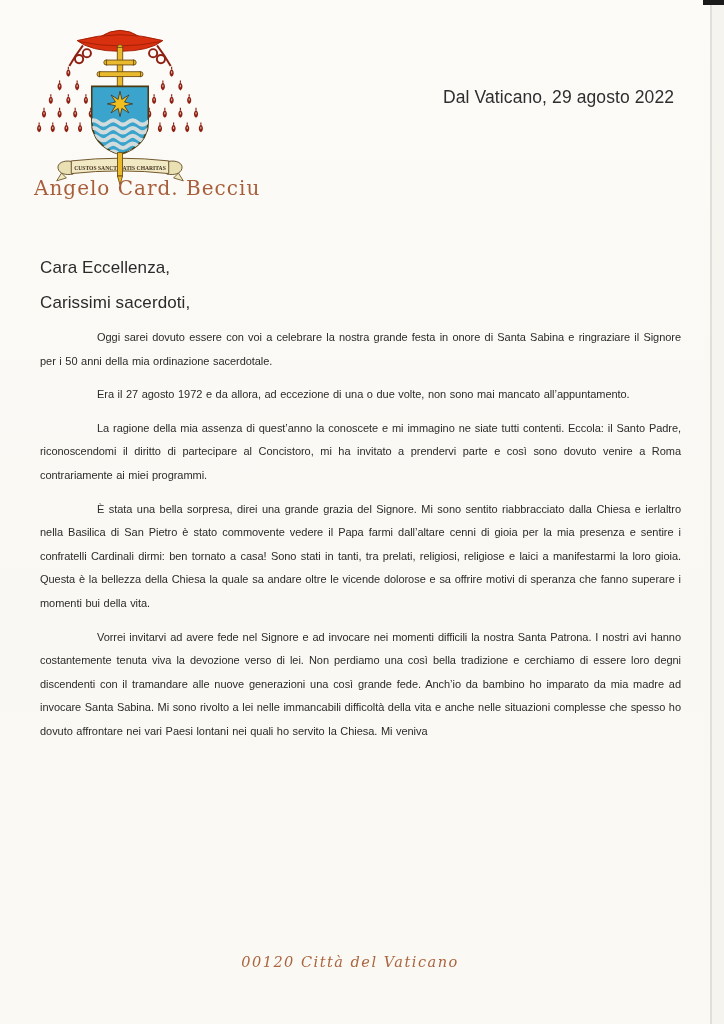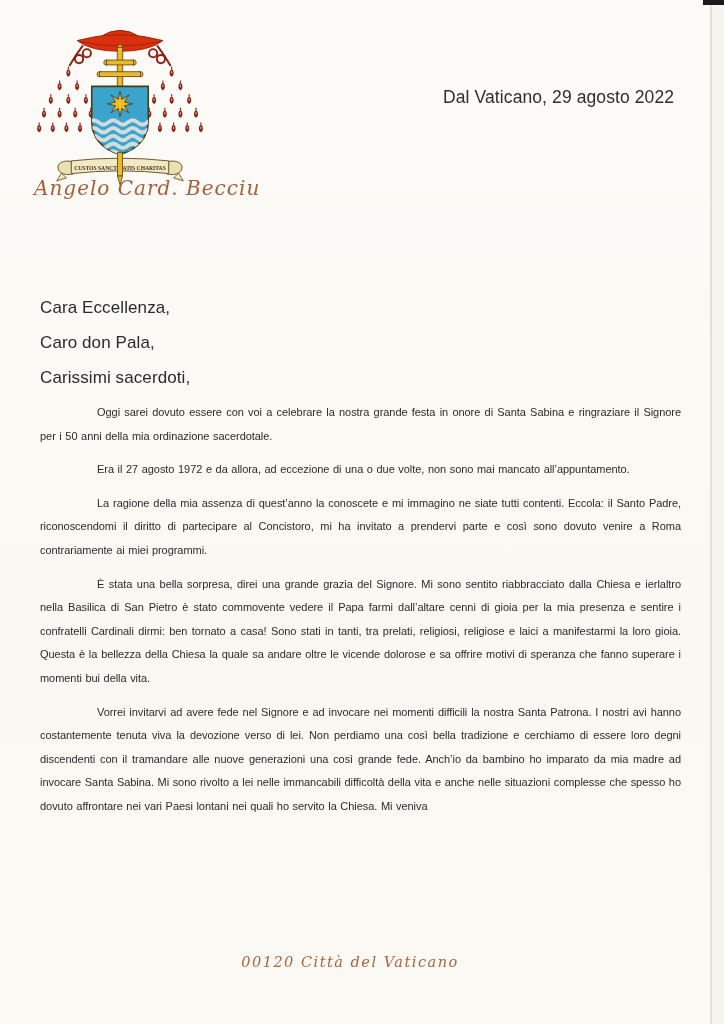--- a/index.html
+++ b/index.html
@@ -26,34 +26,33 @@
   }
   .corner-mark{
     position:absolute;left:703px;top:0;width:21px;height:5px;
     background:#1a1a1a;z-index:5;
   }
   
   .crest{position:absolute;left:36px;top:24px;width:168px;height:152px;}
   .crest svg{overflow:visible;display:block;}
   .signature{
     position:absolute;left:34px;top:176px;width:220px;
-    font-family:"DejaVu Serif",serif;font-style:italic;
+    font-family:"DejaVu Serif",serif;
     font-size:20px;letter-spacing:1px;color:#a85e3b;
     white-space:nowrap;
   }
   .date{
     position:absolute;left:443px;top:87px;
     font-size:17.5px;color:#2e2e2e;letter-spacing:.1px;
     white-space:nowrap;
   }
   
   .body{
     position:absolute;left:40px;top:256px;width:641px;
     color:#2b2b2b;
-    margin-top:40px;
   }
   .sal{
     margin:0 0 11px 0;
     font-size:17px;line-height:24px;letter-spacing:.1px;
   }
   .sal:last-of-type{margin-bottom:18px;}
   .para{
     margin:0 0 10px 0;
     font-size:11px;line-height:23.6px;
     text-indent:57px;text-align:justify;
@@ -182,21 +181,20 @@
       </g>
     </svg>
   </div>
 
   <div class="signature">Angelo Card. Becciu</div>
 
   <div class="date">Dal Vaticano, 29 agosto 2022</div>
 
   <div class="body">
     <p class="sal">Cara Eccellenza,</p>
-    <p class="sal">Caro don Pala,</p>
     <p class="sal">Carissimi sacerdoti,</p>
 
     <p class="para">Oggi sarei dovuto essere con voi a celebrare la nostra grande festa in onore di Santa Sabina e ringraziare il Signore per i 50 anni della mia ordinazione sacerdotale.</p>
     <p class="para">Era il 27 agosto 1972 e da allora, ad eccezione di una o due volte, non sono mai mancato all’appuntamento.</p>
     <p class="para">La ragione della mia assenza di quest’anno la conoscete e mi immagino ne siate tutti contenti. Eccola: il Santo Padre, riconoscendomi il diritto di partecipare al Concistoro, mi ha invitato a prendervi parte e così sono dovuto venire a Roma contrariamente ai miei programmi.</p>
     <p class="para">È stata una bella sorpresa, direi una grande grazia del Signore. Mi sono sentito riabbracciato dalla Chiesa e ierlaltro nella Basilica di San Pietro è stato commovente vedere il Papa farmi dall’altare cenni di gioia per la mia presenza e sentire i confratelli Cardinali dirmi: ben tornato a casa! Sono stati in tanti, tra prelati, religiosi, religiose e laici a manifestarmi la loro gioia. Questa è la bellezza della Chiesa la quale sa andare oltre le vicende dolorose e sa offrire motivi di speranza che fanno superare i momenti bui della vita.</p>
     <p class="para">Vorrei invitarvi ad avere fede nel Signore e ad invocare nei momenti difficili la nostra Santa Patrona. I nostri avi hanno costantemente tenuta viva la devozione verso di lei. Non perdiamo una così bella tradizione e cerchiamo di essere loro degni discendenti con il tramandare alle nuove generazioni una così grande fede. Anch’io da bambino ho imparato da mia madre ad invocare Santa Sabina. Mi sono rivolto a lei nelle immancabili difficoltà della vita e anche nelle situazioni complesse che spesso ho dovuto affrontare nei vari Paesi lontani nei quali ho servito la Chiesa. Mi veniva</p>
   </div>
 
   <div class="footer">00120 Città del Vaticano</div>

